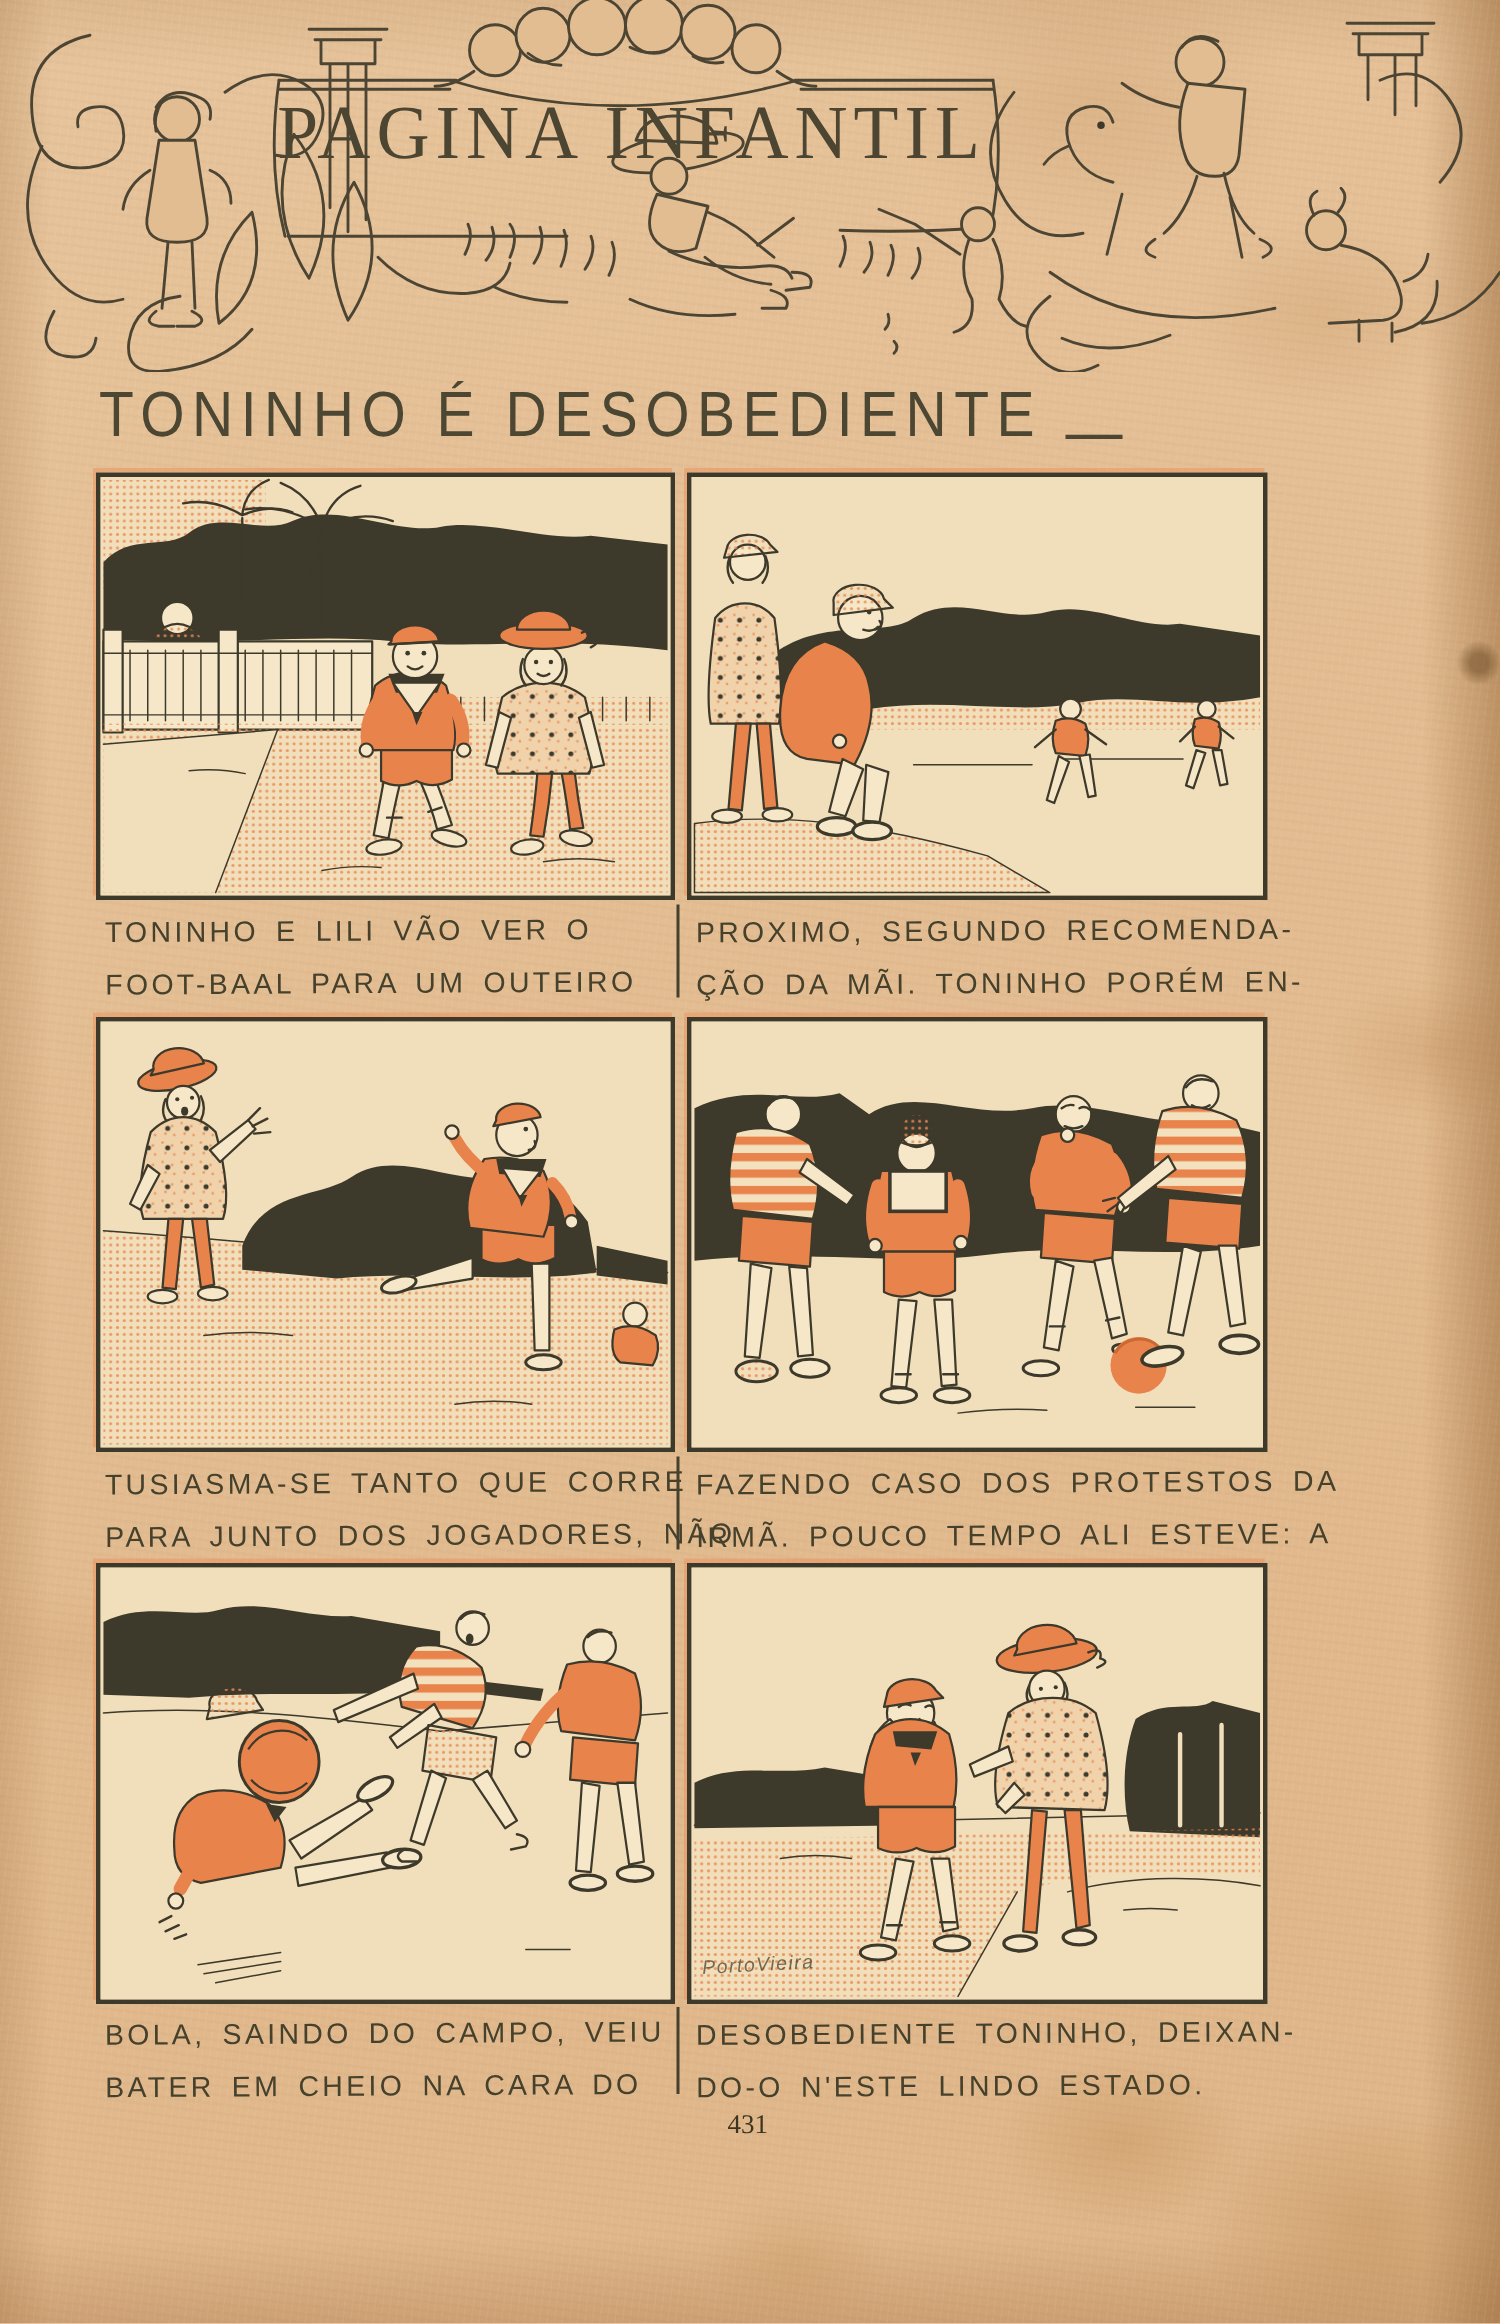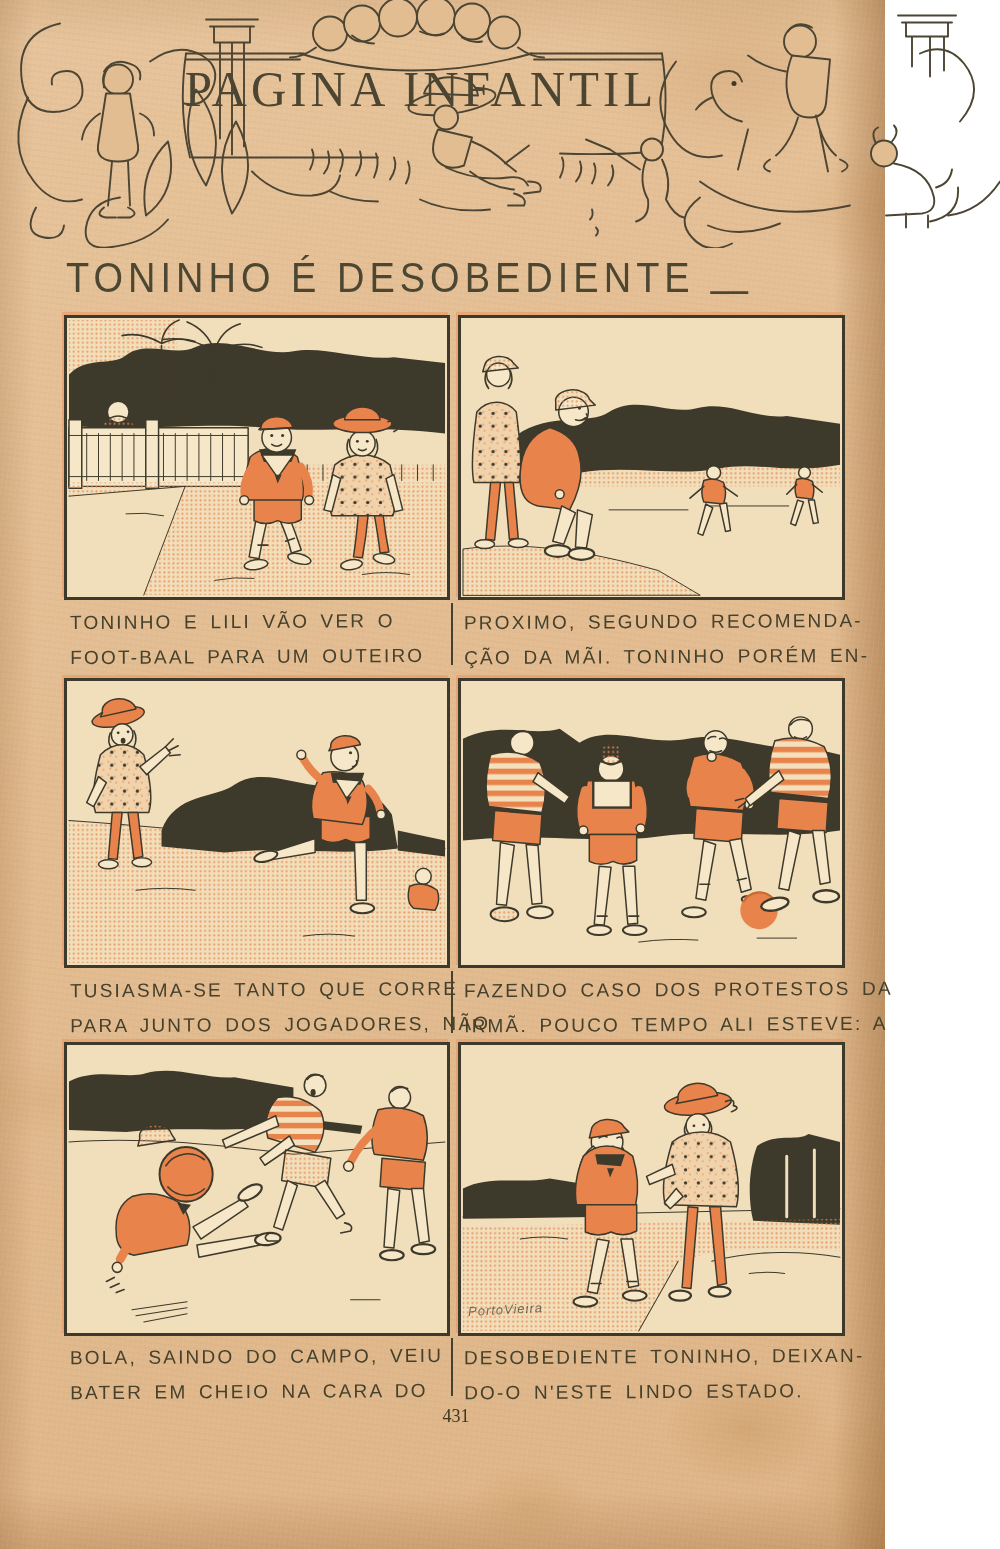--- a/index.html
+++ b/index.html
@@ -1,17 +1,17 @@
 <!DOCTYPE html>
 <html><head>
 <meta charset="utf-8">
 <style>
   html,body{margin:0;padding:0;}
   body{width:1000px;height:1549px;overflow:hidden;font-family:"Liberation Sans",sans-serif;}
-  .page{position:relative;width:885px;height:1549px;
+  .page{position:relative;width:1000px;height:1549px;
     background-color:#e2bb90;
     background-image:
       radial-gradient(circle at 986px 442px, rgba(100,66,30,.50) 0 6px, rgba(100,66,30,0) 15px),
       radial-gradient(ellipse 120px 85px at 748px 1428px, rgba(188,132,70,.30), transparent 70%),
       radial-gradient(ellipse 170px 120px at 915px 1485px, rgba(178,122,62,.32), transparent 70%),
       radial-gradient(ellipse 90px 60px at 530px 1505px, rgba(188,138,80,.22), transparent 70%),
       radial-gradient(ellipse 200px 130px at 730px 70px, rgba(176,122,66,.18), transparent 70%),
       radial-gradient(ellipse 130px 90px at 880px 210px, rgba(176,122,66,.16), transparent 70%),
       radial-gradient(ellipse 110px 70px at 960px 700px, rgba(170,115,60,.20), transparent 70%),
       radial-gradient(ellipse 90px 60px at 40px 1100px, rgba(188,138,82,.15), transparent 70%),
@@ -29,21 +29,21 @@
     transform:scaleY(1.04);white-space:nowrap;}
   .comic-title{position:absolute;left:66px;top:254px;font-size:38px;letter-spacing:5px;
     color:#4c4732;white-space:nowrap;transform:scaleY(1.12);transform-origin:left top;}
   .comic-title .dash{position:relative;top:10px;letter-spacing:0;}
   .panel{position:absolute;border:3px solid #3d392b;background:#f1deba;
     box-shadow:-2px -3px 0 rgba(235,140,85,.45);}
   .panel svg{display:block;width:100%;height:100%;}
   .cap{position:absolute;font-size:19px;letter-spacing:2.2px;word-spacing:4px;
     color:#45412c;line-height:35px;white-space:nowrap;transform:rotate(-.35deg);}
   .divider{position:absolute;width:2px;background:#45412c;}
-  .pagenum{position:absolute;left:400px;top:1406px;width:112px;text-align:center;
+  .pagenum{position:absolute;left:400px;top:1406px;width:112px;text-align:right;
     font-family:"Liberation Serif",serif;font-size:18px;color:#3b3522;}
   .signature{position:absolute;left:468px;top:1302px;font-style:italic;font-size:13px;
     letter-spacing:1px;color:rgba(61,57,42,.7);transform:rotate(-3deg);}
   
   .ink{fill:#3d392b;}
   .o{fill:#e8834c;}
   .p{fill:#f1deba;}
   .cr{fill:#f5e7c7;}
   .s{fill:none;stroke:#3d392b;stroke-width:1.6;stroke-linecap:round;stroke-linejoin:round;}
   .sf{stroke:#3d392b;stroke-width:1.5;stroke-linecap:round;stroke-linejoin:round;}

